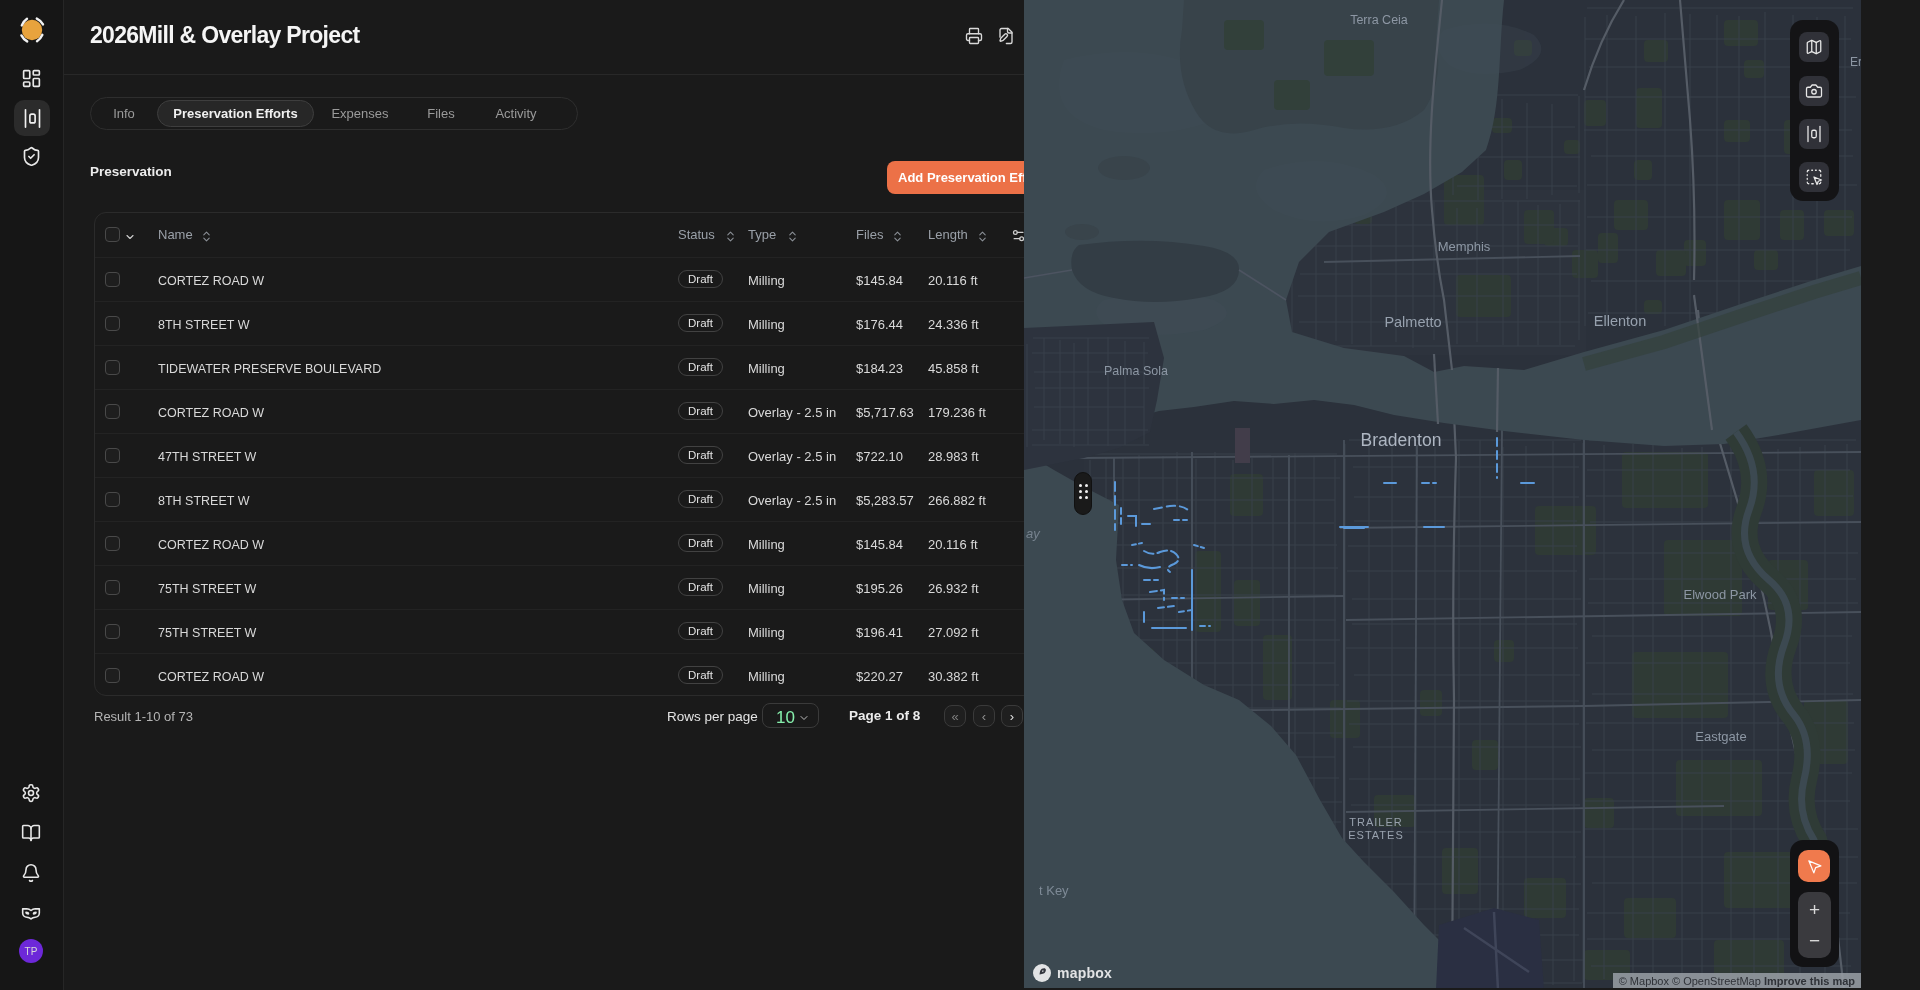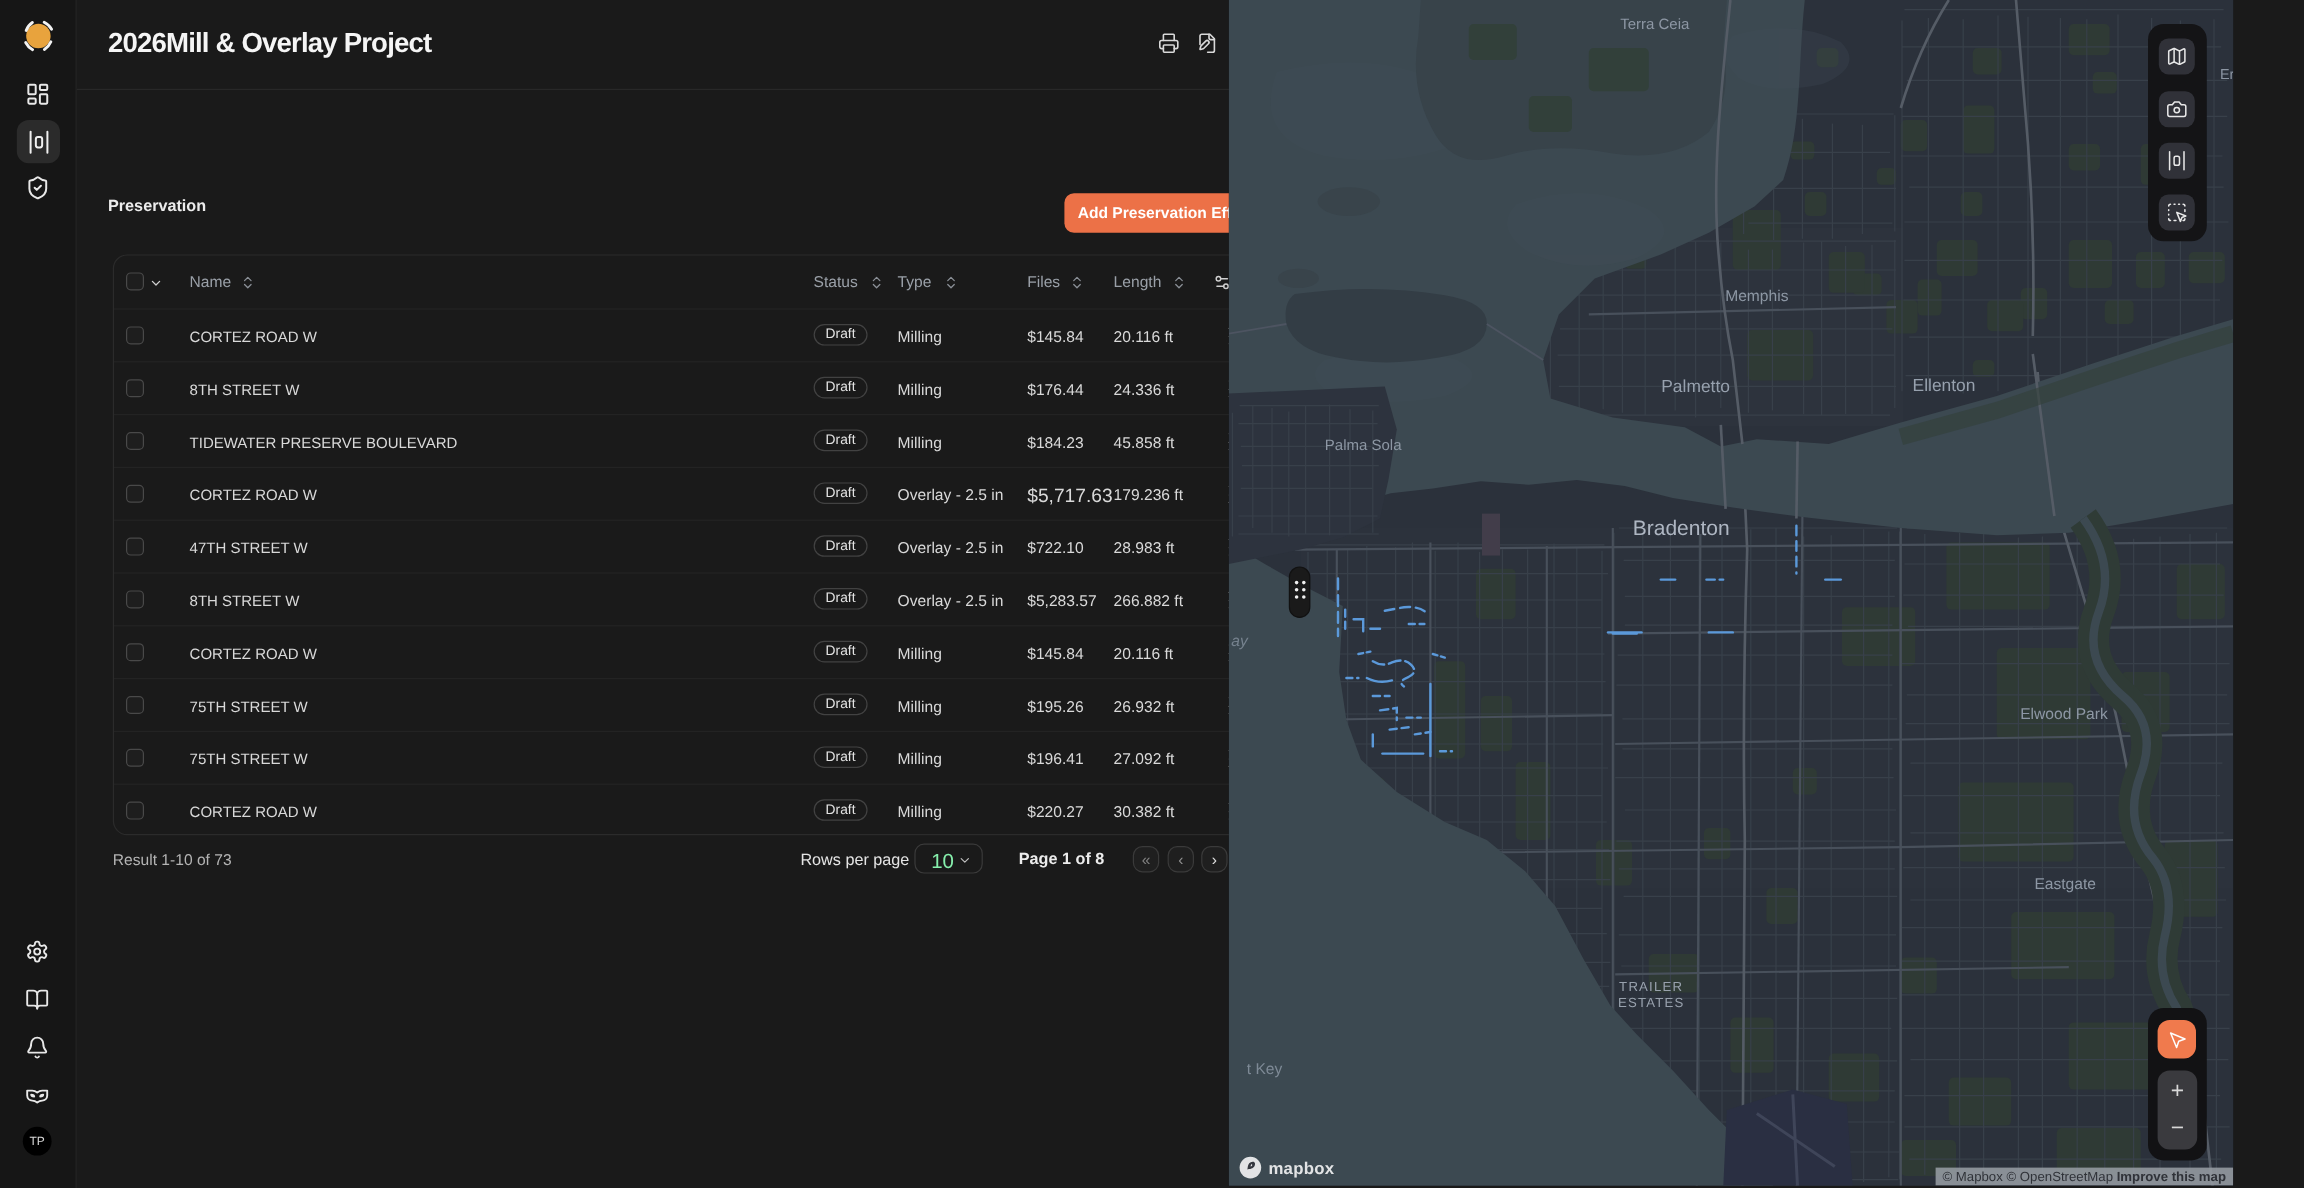--- a/index.html
+++ b/index.html
@@ -38,39 +38,46 @@
         </svg></div>
       <div style="position:absolute;left:21px;top:863px"><svg width="20" height="20" viewBox="0 0 24 24" fill="none" stroke="#e8e8e8" stroke-width="1.9" stroke-linecap="round" stroke-linejoin="round" style="">
           <path d="M10.268 21a2 2 0 0 0 3.464 0"></path>
           <path d="M3.262 15.326A1 1 0 0 0 4 17h16a1 1 0 0 0 .74-1.673C19.41 13.956 18 12.499 18 8A6 6 0 0 0 6 8c0 4.499-1.411 5.956-2.738 7.326"></path>
         </svg></div>
       <div style="position:absolute;left:21px;top:903px"><svg width="20" height="20" viewBox="0 0 24 24" fill="none" stroke="#e8e8e8" stroke-width="1.9" stroke-linecap="round" stroke-linejoin="round" style="">
           <path d="M2 12a5 5 0 0 0 5 5 8 8 0 0 1 5 2 8 8 0 0 1 5-2 5 5 0 0 0 5-5V7h-5a8 8 0 0 0-5 2 8 8 0 0 0-5-2H2Z"></path>
           <path d="M6 11c1.5 0 3 .5 3 2-2 0-3 0-3-2Z"></path>
           <path d="M18 11c-1.5 0-3 .5-3 2 2 0 3 0 3-2Z"></path>
         </svg></div>
-      <div style="position:absolute;left:19px;top:939px;width:24px;height:24px;border-radius:50%;background:#000000;color:#d8d8d8;font-size:10px;display:flex;align-items:center;justify-content:center">TP</div>
+      <div style="position:absolute;left:19px;top:939px;width:24px;height:24px;border-radius:50%;background:#6d28d9;color:#d8d8d8;font-size:10px;display:flex;align-items:center;justify-content:center">TP</div>
     </div>
     <div style="position:absolute;left:64px;top:0;width:1019px;height:990px;background:#1a1a1a">
       <div style="position:absolute;left:26px;top:22px;font-size:23px;font-weight:700;color:#f5f5f5;letter-spacing:-0.7px">2026Mill &amp; Overlay Project</div>
       <div style="position:absolute;left:901px;top:27px"><svg width="18" height="18" viewBox="0 0 24 24" fill="none" stroke="#d9d9d9" stroke-width="1.8" stroke-linecap="round" stroke-linejoin="round" style="">
           <path d="M6 18H4a2 2 0 0 1-2-2v-5a2 2 0 0 1 2-2h16a2 2 0 0 1 2 2v5a2 2 0 0 1-2 2h-2"></path>
           <path d="M6 9V3a1 1 0 0 1 1-1h10a1 1 0 0 1 1 1v6"></path>
           <rect x="6" y="14" width="12" height="8" rx="1"></rect>
         </svg></div>
       <div style="position:absolute;left:933px;top:27px"><svg width="18" height="18" viewBox="0 0 24 24" fill="none" stroke="#d9d9d9" stroke-width="1.8" stroke-linecap="round" stroke-linejoin="round" style="">
           <path d="M12.5 22H18a2 2 0 0 0 2-2V7l-5-5H6a2 2 0 0 0-2 2v9.5"></path>
           <path d="M14 2v4a2 2 0 0 0 2 2h4"></path>
           <path d="M13.378 12.626a1 1 0 0 0-3.004-3.004l-5.01 5.012a2 2 0 0 0-.506.854l-.837 2.87a.5.5 0 0 0 .62.62l2.87-.837a2 2 0 0 0 .854-.506z"></path>
         </svg></div>
       <div style="position:absolute;left:966px;top:27px"><svg width="18" height="18" viewBox="0 0 24 24" fill="none" stroke="#d9d9d9" stroke-width="1.8" stroke-linecap="round" stroke-linejoin="round" style="">
           <path d="M18 6 6 18"></path>
           <path d="m6 6 12 12"></path>
         </svg></div>
       <div style="position:absolute;left:0;top:74px;width:1019px;height:1px;background:#282828"></div>
+      <div style="position:absolute;left:26px;top:97px;width:488px;height:33px;border:1px solid #2e2e2e;border-radius:17px;display:flex;align-items:center">
+        <div style="width:66px;text-align:center;font-size:13px;color:#9a9a9a">Info</div>
+        <div style="width:157px;height:27px;border-radius:14px;background:#272727;border:1px solid #3e3e3e;display:flex;align-items:center;justify-content:center;font-size:13px;font-weight:600;color:#f0f0f0;box-sizing:border-box">Preservation Efforts</div>
+        <div style="width:92px;text-align:center;font-size:13px;color:#9a9a9a">Expenses</div>
+        <div style="width:70px;text-align:center;font-size:13px;color:#9a9a9a">Files</div>
+        <div style="width:80px;text-align:center;font-size:13px;color:#9a9a9a">Activity</div>
+      </div>
       <div style="position:absolute;left:26px;top:164px;font-size:13.5px;font-weight:700;color:#ececec">Preservation</div>
       <div style="position:absolute;left:823px;top:161px;width:168px;height:33px;background:#ec7147;border-radius:8px;display:flex;align-items:center;justify-content:center;font-size:13px;font-weight:600;color:#fff">Add Preservation Effort</div>
     </div>
     <div style="position:absolute;left:0;top:0;width:1083px;height:990px">
       <div style="position:absolute;left:94px;top:212px;width:957px;height:484px;border:1px solid #2b2b2b;border-radius:12px">
         <div style="position:absolute;left:10px;top:14px;width:15px;height:15px;border:1px solid #494949;border-radius:4px;background:#1e1e1e"></div>
         <div style="position:absolute;left:29px;top:16px"><svg width="12" height="12" viewBox="0 0 24 24" fill="none" stroke="#cfcfcf" stroke-width="2.2" stroke-linecap="round" stroke-linejoin="round" style="">
             <path d="m6 9 6 6 6-6"></path>
           </svg></div>
         <div style="position:absolute;left:63px;top:14px;font-size:13px;color:#9aa0a8">Name</div>
@@ -141,21 +148,21 @@
             <div style="width:3px;height:3px;border-radius:50%;background:#cfcfcf"></div>
             <div style="width:3px;height:3px;border-radius:50%;background:#cfcfcf"></div>
             <div style="width:3px;height:3px;border-radius:50%;background:#cfcfcf"></div>
           </div>
         </div>
         <div style="position:absolute;left:0;top:176px;width:957px;height:44px;border-top:1px solid #232323">
           <div style="position:absolute;left:10px;top:14px;width:15px;height:15px;border:1px solid #494949;border-radius:4px;background:#1e1e1e"></div>
           <div style="position:absolute;left:63px;top:15.5px;font-size:12.5px;color:#d9d9d9">CORTEZ ROAD W</div>
           <div style="position:absolute;left:583px;top:12px;height:18px;padding:0 9px;border:1px solid #424242;border-radius:999px;font-size:11.5px;color:#e3e3e3;display:flex;align-items:center">Draft</div>
           <div style="position:absolute;left:653px;top:15px;font-size:13px;color:#d9d9d9">Overlay - 2.5 in</div>
-          <div style="position:absolute;left:761px;top:15px;font-size:16px;color:#d9d9d9">$5,717.63</div>
+          <div style="position:absolute;left:761px;top:15px;font-size:13px;color:#d9d9d9">$5,717.63</div>
           <div style="position:absolute;left:833px;top:15px;font-size:13px;color:#d9d9d9">179.236 ft</div>
           <div style="position:absolute;left:929px;top:14px;width:3px;height:16px;display:flex;flex-direction:column;justify-content:space-between">
             <div style="width:3px;height:3px;border-radius:50%;background:#cfcfcf"></div>
             <div style="width:3px;height:3px;border-radius:50%;background:#cfcfcf"></div>
             <div style="width:3px;height:3px;border-radius:50%;background:#cfcfcf"></div>
           </div>
         </div>
         <div style="position:absolute;left:0;top:220px;width:957px;height:44px;border-top:1px solid #232323">
           <div style="position:absolute;left:10px;top:14px;width:15px;height:15px;border:1px solid #494949;border-radius:4px;background:#1e1e1e"></div>
           <div style="position:absolute;left:63px;top:15.5px;font-size:12.5px;color:#d9d9d9">47TH STREET W</div>

